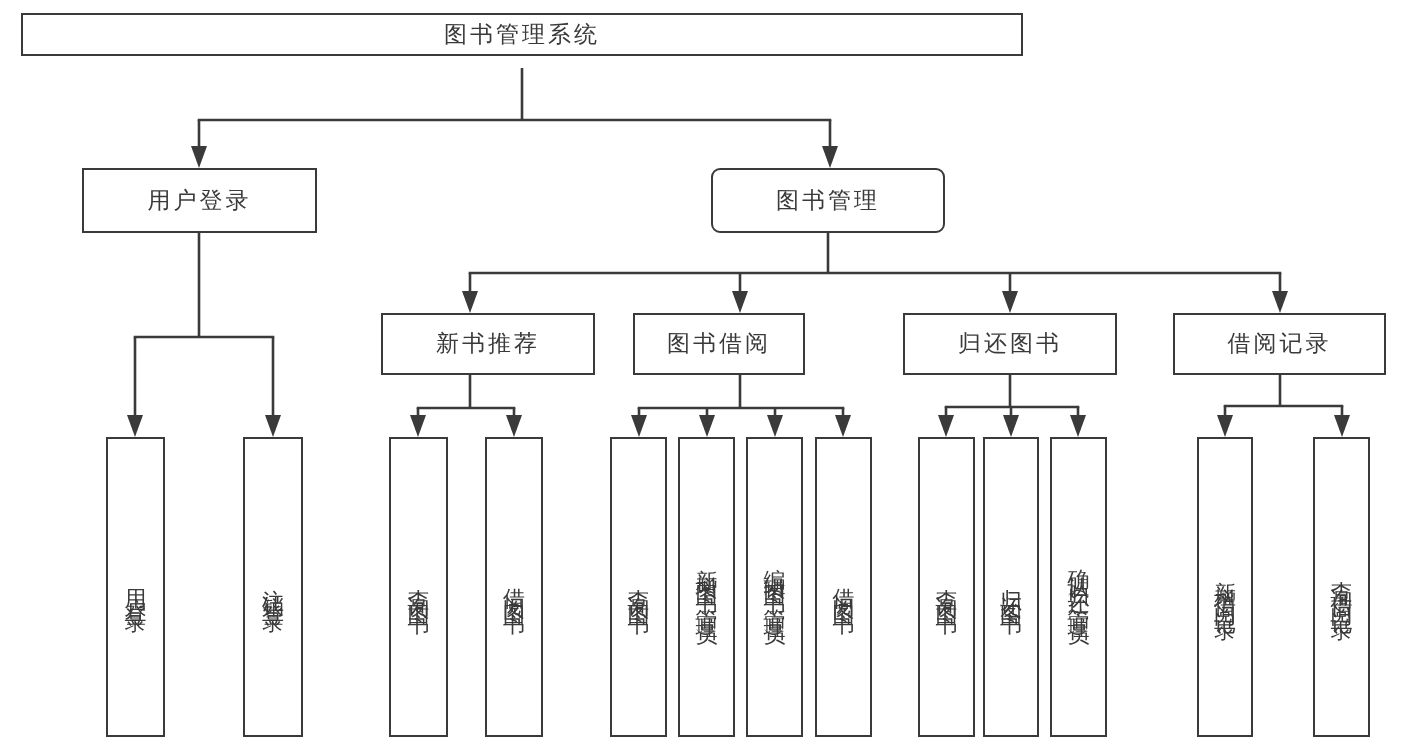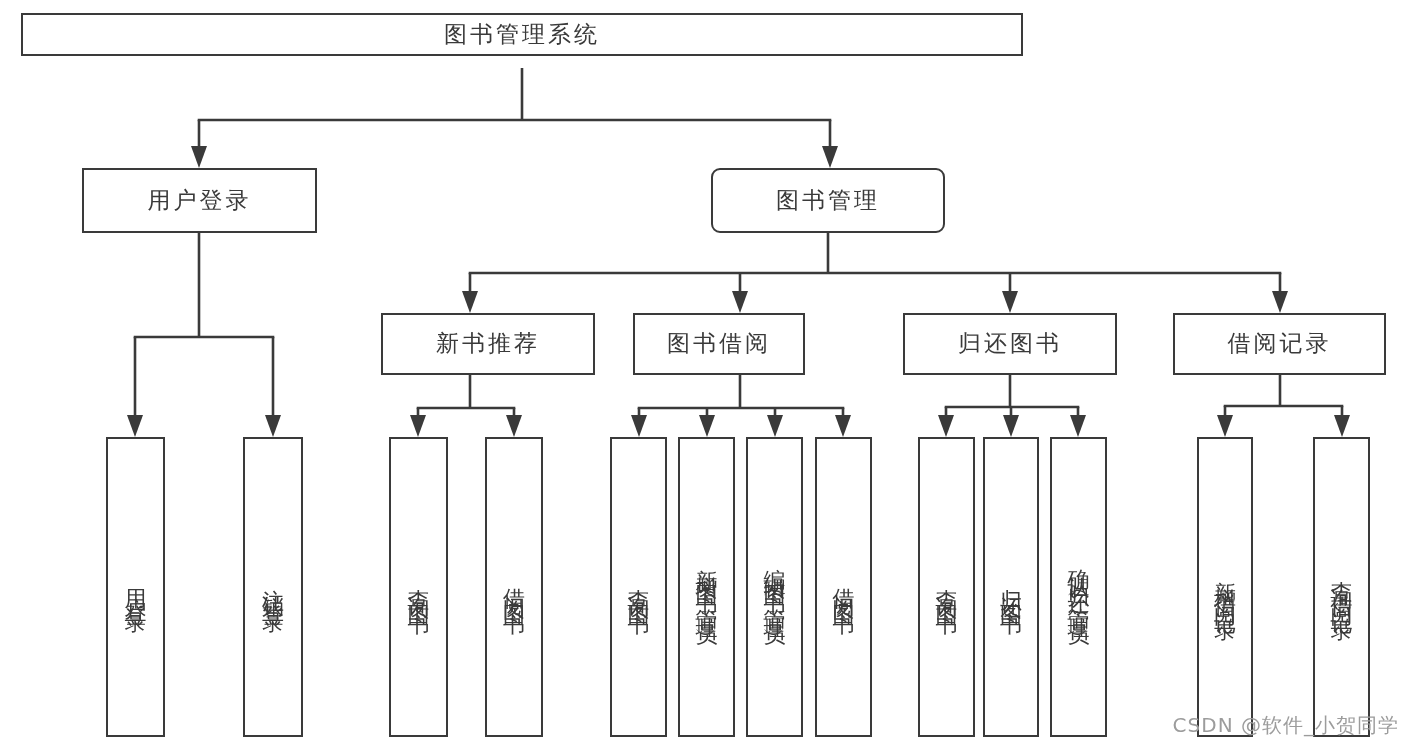--- a/index.html
+++ b/index.html
@@ -144,15 +144,14 @@
   <div class="box leaf" style="left:746px; top:437px; width:57px; height:300px;">编辑图书（管理员）</div>
   <div class="box leaf" style="left:815px; top:437px; width:57px; height:300px;">借阅图书</div>
 
   <div class="box leaf" style="left:918px; top:437px; width:57px; height:300px;">查询图书</div>
   <div class="box leaf" style="left:983px; top:437px; width:56px; height:300px;">归还图书</div>
   <div class="box leaf" style="left:1050px; top:437px; width:57px; height:300px;">确认归还（管理员）</div>
 
   <div class="box leaf" style="left:1197px; top:437px; width:56px; height:300px;">新增借阅记录</div>
   <div class="box leaf" style="left:1313px; top:437px; width:57px; height:300px;">查询借阅记录</div>
 
-  <div class="watermark">CSDN @软件_小贺同学</div>
 
 </div>
 
 </body></html>

